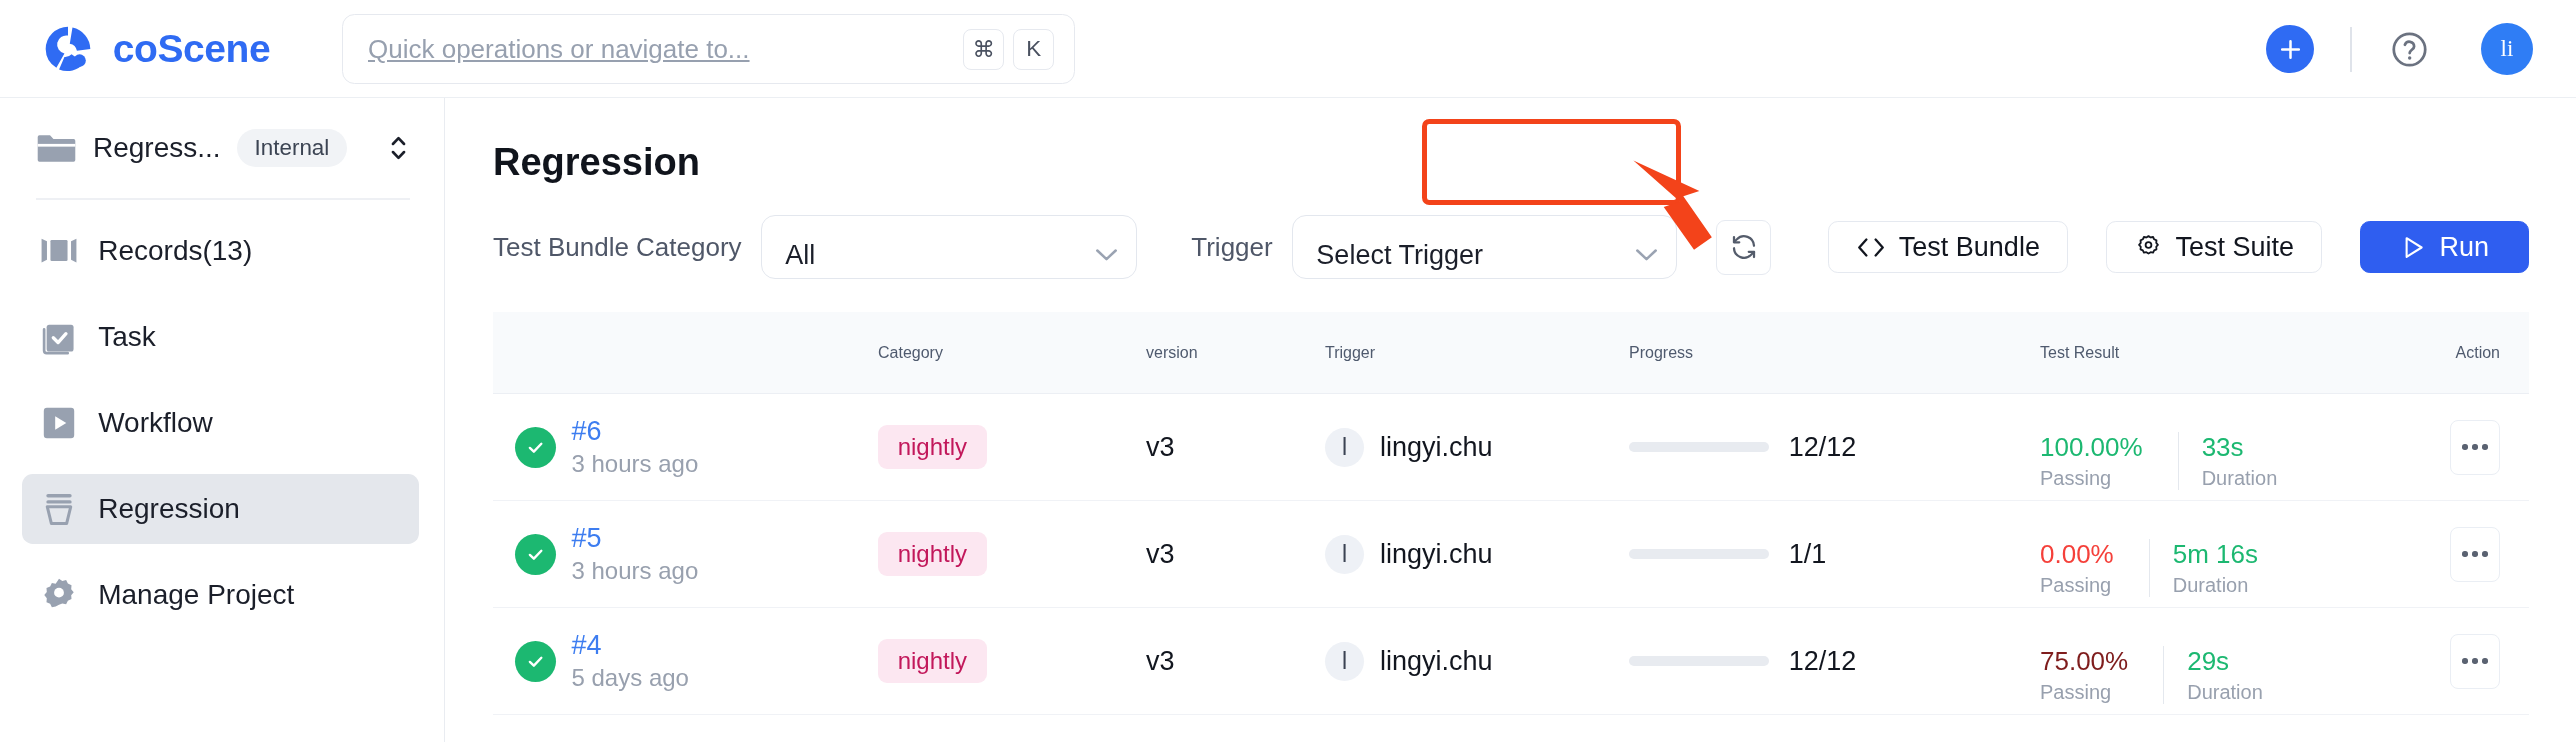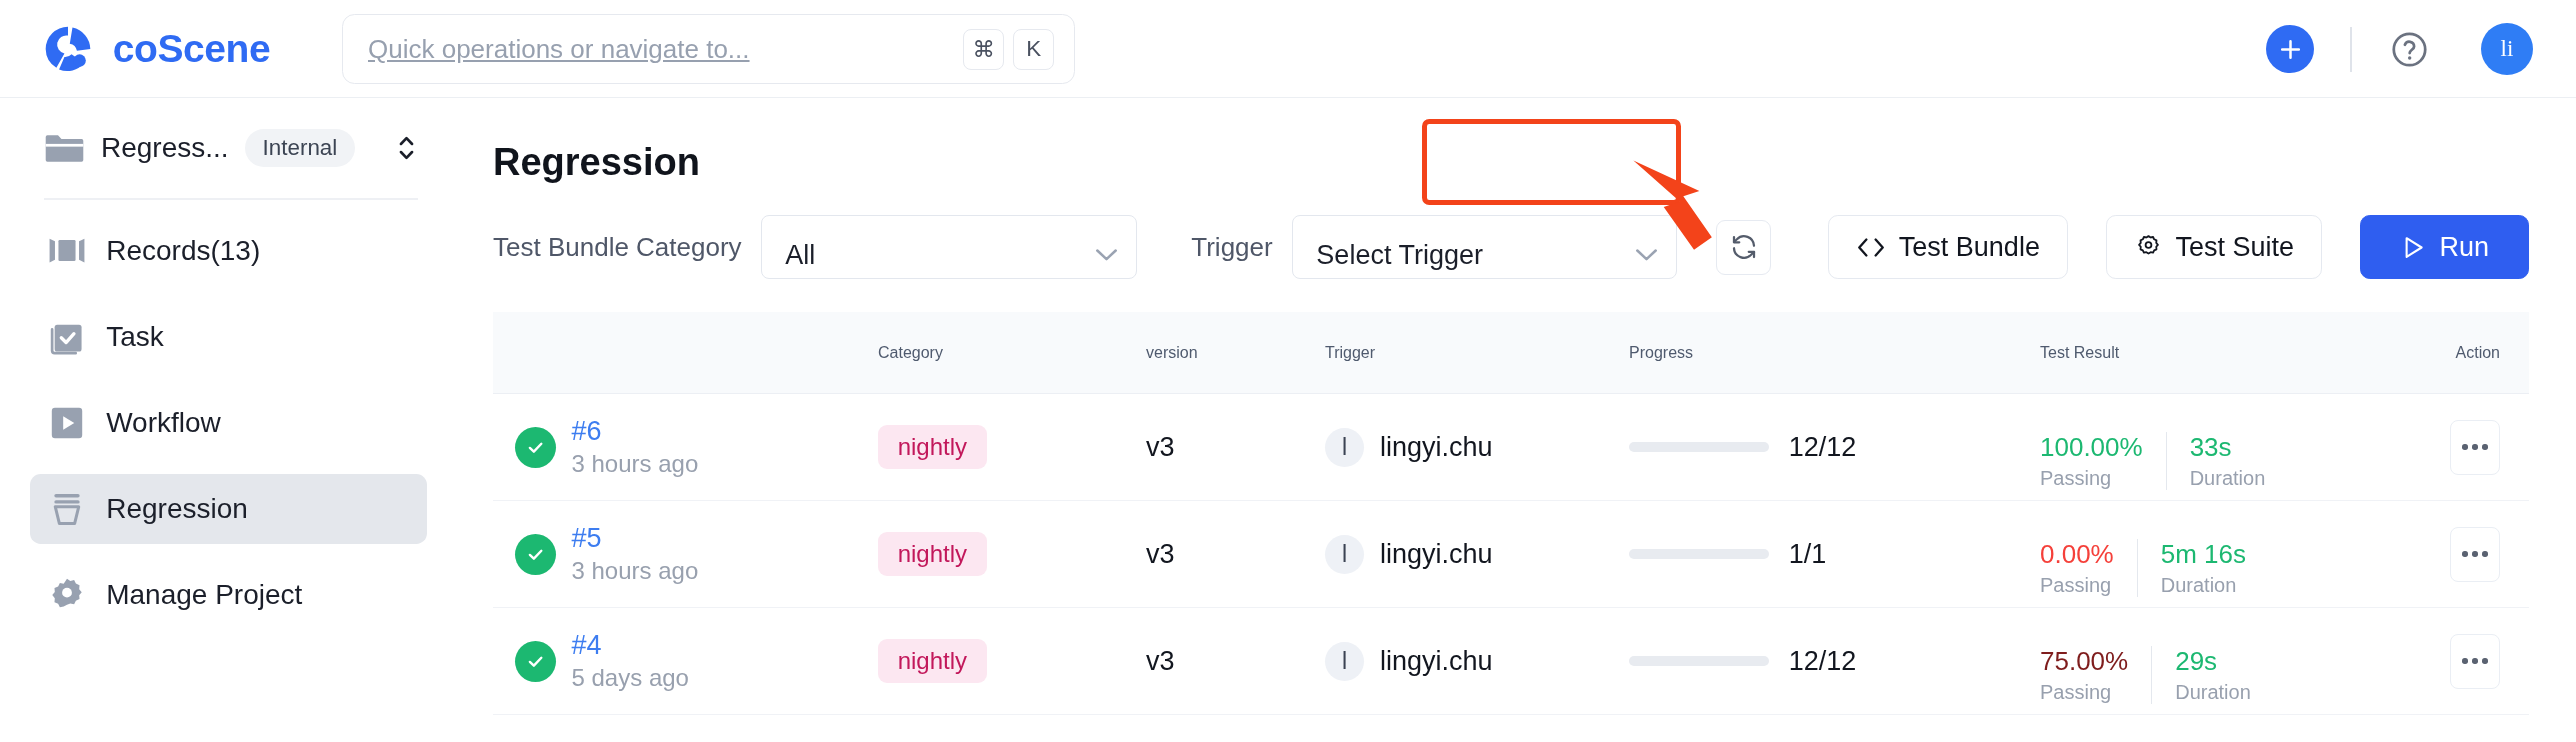--- a/index.html
+++ b/index.html
@@ -65,21 +65,21 @@
   .avatar-hdr {
     width: 52px; height: 52px; border-radius: 50%;
     background: #2f7df5; color: #fff;
     display: flex; align-items: center; justify-content: center;
     font-size: 23px; font-family: Liberation Serif, serif;
     cursor: pointer;
   }
 
   
   .sidebar {
-    position: absolute; left: 8px; top: 98px;
+    position: absolute; left: 0; top: 98px;
     width: 445px; height: 644px;
     background: #fff;
     border-right: 1.8px solid #e9ecf1;
     padding-top: 18px;
   }
   .project-row {
     display: flex; align-items: center; gap: 16px;
     height: 64px; padding: 0 34px 0 36px; cursor: pointer;
   }
   .project-name {
@@ -118,39 +118,39 @@
   }
   .page-title {
     font-size: 38px; font-weight: 700; color: #10141c;
     margin-bottom: 30px;
   }
   .toolbar { display: flex; align-items: center; height: 66px; }
   .filter-label {
     font-size: 26px; color: #4f5768; margin-right: 19.7px; white-space: nowrap;
   }
   .select-box {
-    height: 64px; border: 1.8px solid #e3e7ee; border-radius: 8px;
+    height: 64px; border: 1.8px solid #e3e7ee; border-radius: 14px;
     display: flex; align-items: center; padding: 16px 18px 0 23px;
     background: #fff; cursor: pointer;
   }
   .select-box.cat { width: 376px; margin-right: 54px; }
   .select-box.trg { width: 385px; margin-right: 39px; }
   .select-value { flex: 1; font-size: 27px; color: #1b1f2a; }
   .chev { color: #9aa3b2; display: flex; align-items: center; }
   .icon-btn {
     width: 55px; height: 55px; border: 1.8px solid #e6eaf1;
     border-radius: 9px; background: #fff; cursor: pointer;
     display: flex; align-items: center; justify-content: center;
     color: #545c6b;
   }
   .toolbar-right {
     margin-left: auto; display: flex; align-items: center; gap: 0;
   }
   .btn {
-    height: 64px; border: 1.8px solid #e5e9f0; border-radius: 9.8px;
+    height: 52px; border: 1.8px solid #e5e9f0; border-radius: 9.8px;
     background: #fff; cursor: pointer;
     display: flex; align-items: center; justify-content: center;
     gap: 12.5px; font-size: 27px; color: #12161f;
     padding: 0 27px; white-space: nowrap;
   }
   .btn.bundle { margin-right: 38px; }
   .btn.suite { margin-right: 38px; }
   .btn.run {
     background: #2f5ef0; border-color: #2f5ef0; color: #fff;
     padding: 0 39px;
@@ -211,21 +211,21 @@
     font-size: 23px; flex: none;
   }
   .trigger-name { font-size: 27px; color: #12161f; }
   .progress-cell { display: flex; align-items: center; gap: 19.7px; }
   .prog-track {
     width: 140px; height: 10.7px; border-radius: 6.3px; background: #e8ebf0;
     overflow: hidden;
   }
   .prog-fill { height: 100%; background: #1cb871; border-radius: 6.3px; }
   .prog-text { font-size: 27px; color: #12161f; }
-  .result-cell { display: flex; align-items: flex-end; gap: 0; margin-top: 28px; }
+  .result-cell { display: flex; align-items: flex-end; gap: 12px; margin-top: 28px; }
   .res-block { display: flex; flex-direction: column; gap: 3.6px; }
   .res-block.dur { padding-left: 23px; border-left: 1.8px solid #e4e8ee; margin-left: 23px; }
   .res-value { font-size: 26px; font-weight: 400; }
   .res-label { font-size: 20px; color: #98a0ae; }
   .kebab-btn {
     width: 50px; height: 55px; border: 1.8px solid #eaeef4;
     border-radius: 8px; background: #fff; cursor: pointer;
     display: flex; align-items: center; justify-content: center;
     gap: 4.5px;
   }

